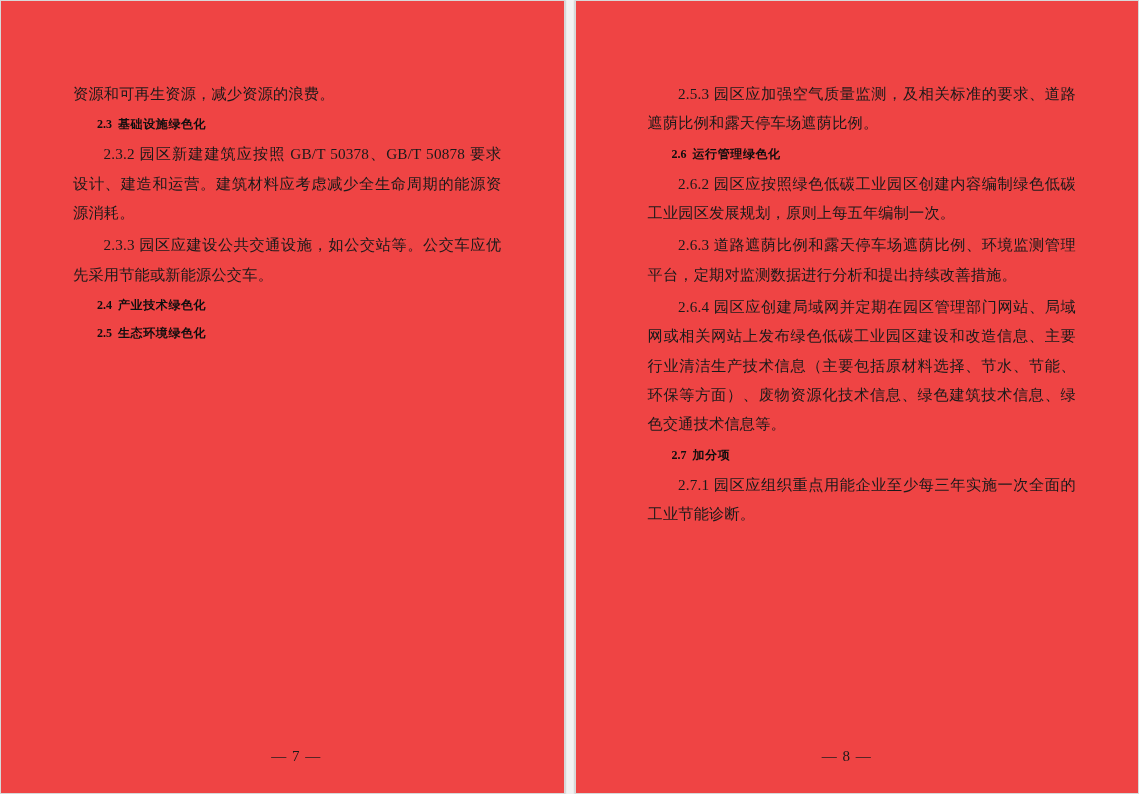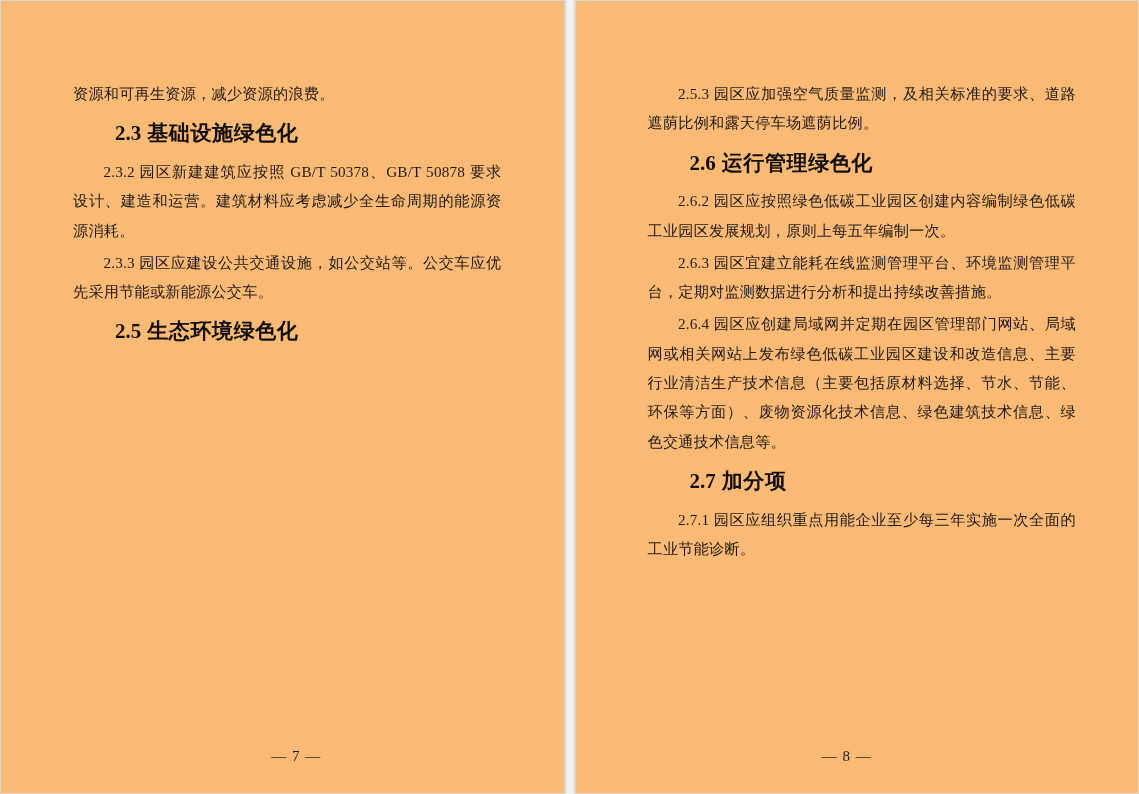--- a/index.html
+++ b/index.html
@@ -16,21 +16,21 @@
   .viewer {
     width: 1139px;
     height: 794px;
     display: flex;
     gap: 10px;
     padding: 0;
     box-sizing: border-box;
     background: #f2f2f2;
   }
   .page {
-    background: #fdba74;
+    background: #ef4444;
     width: 676px;
     height: 794px;
     box-sizing: border-box;
     position: relative;
     box-shadow: 0 0 2px rgba(0,0,0,0.35);
     border: 1px solid #d8d8d8;
     overflow: hidden;
   }
   .page-inner {
     position: absolute;
@@ -46,21 +46,21 @@
     text-align: justify;
     text-justify: inter-ideograph;
     color: #1a1a1a;
     letter-spacing: 0.2px;
   }
   p.indent {
     text-indent: 2em;
   }
   h3.heading {
     margin: 5px 0 3px 0;
-    font-size: 21px;
+    font-size: 12px;
     line-height: 1.93;
     font-weight: bold;
     text-indent: 2em;
     color: #0e0e0e;
     letter-spacing: 0.6px;
   }
   .heading .num {
     font-family: "Liberation Serif", serif;
     margin-right: 6px;
     letter-spacing: 0;
@@ -87,38 +87,39 @@
   <div class="page page-left">
     <div class="page-inner">
 
       <p class="body">资源和可再生资源，减少资源的浪费。</p>
 
       <h3 class="heading"><span class="num">2.3</span><span>基础设施绿色化</span></h3>
 
       <p class="indent">2.3.2 园区新建建筑应按照 GB/T 50378、GB/T 50878 要求设计、建造和运营。建筑材料应考虑减少全生命周期的能源资源消耗。</p>
       <p class="indent">2.3.3 园区应建设公共交通设施，如公交站等。公交车应优先采用节能或新能源公交车。</p>
 
+      <h3 class="heading"><span class="num">2.4</span><span>产业技术绿色化</span></h3>
 
 
       <h3 class="heading"><span class="num">2.5</span><span>生态环境绿色化</span></h3>
 
 
     </div>
     <div class="folio">— 7 —</div>
   </div>
 
   <div class="page page-right">
     <div class="page-inner">
 
       <p class="indent">2.5.3 园区应加强空气质量监测，及相关标准的要求、道路遮荫比例和露天停车场遮荫比例。</p>
 
       <h3 class="heading"><span class="num">2.6</span><span>运行管理绿色化</span></h3>
 
       <p class="indent">2.6.2 园区应按照绿色低碳工业园区创建内容编制绿色低碳工业园区发展规划，原则上每五年编制一次。</p>
-      <p class="indent">2.6.3 园区宜建立能耗在线监测管理平台、环境监测管理平台，定期对监测数据进行分析和提出持续改善措施。</p>
+      <p class="indent">2.6.3 道路遮荫比例和露天停车场遮荫比例、环境监测管理平台，定期对监测数据进行分析和提出持续改善措施。</p>
       <p class="indent">2.6.4 园区应创建局域网并定期在园区管理部门网站、局域网或相关网站上发布绿色低碳工业园区建设和改造信息、主要行业清洁生产技术信息（主要包括原材料选择、节水、节能、环保等方面）、废物资源化技术信息、绿色建筑技术信息、绿色交通技术信息等。</p>
 
       <h3 class="heading"><span class="num">2.7</span><span>加分项</span></h3>
 
       <p class="indent">2.7.1 园区应组织重点用能企业至少每三年实施一次全面的工业节能诊断。</p>
 
     </div>
     <div class="folio">— 8 —</div>
   </div>
 

